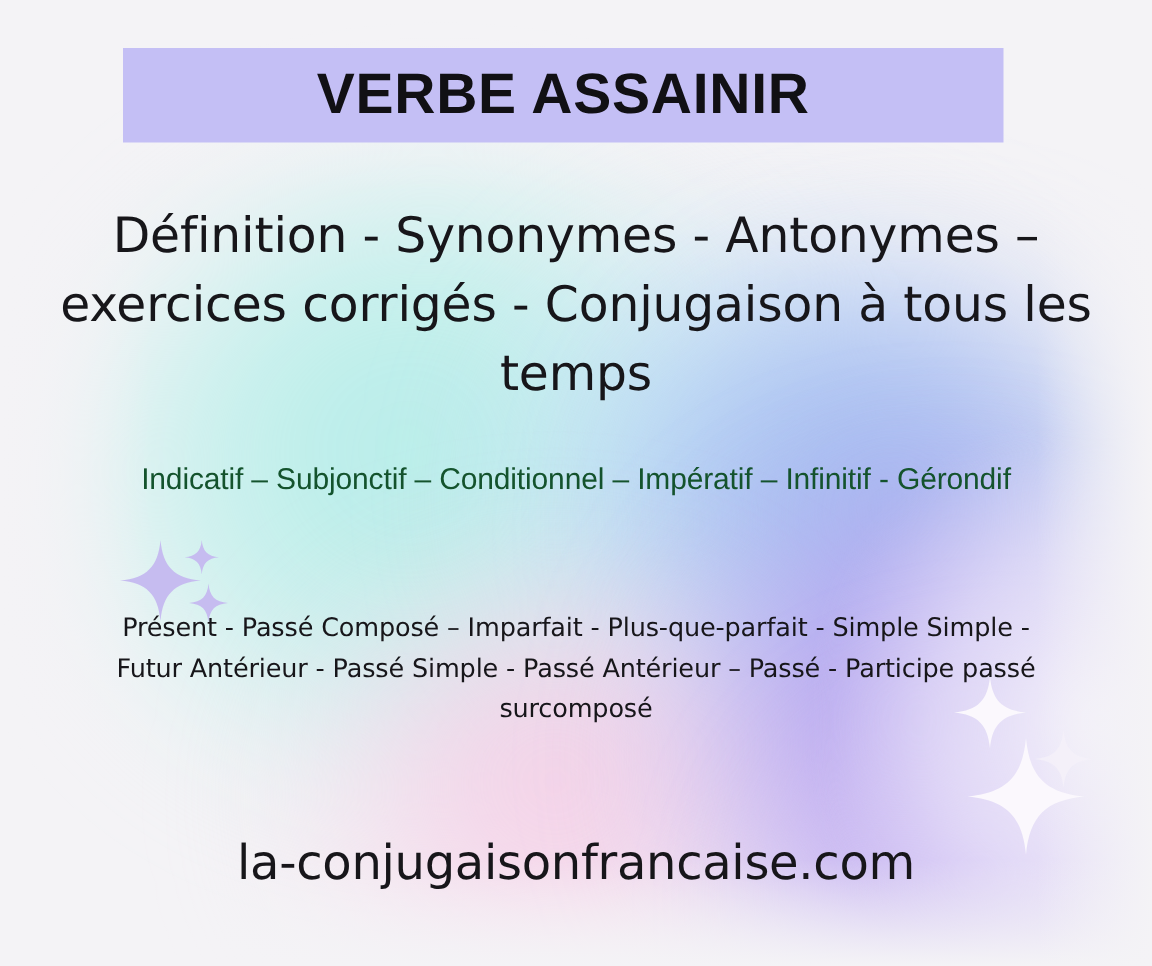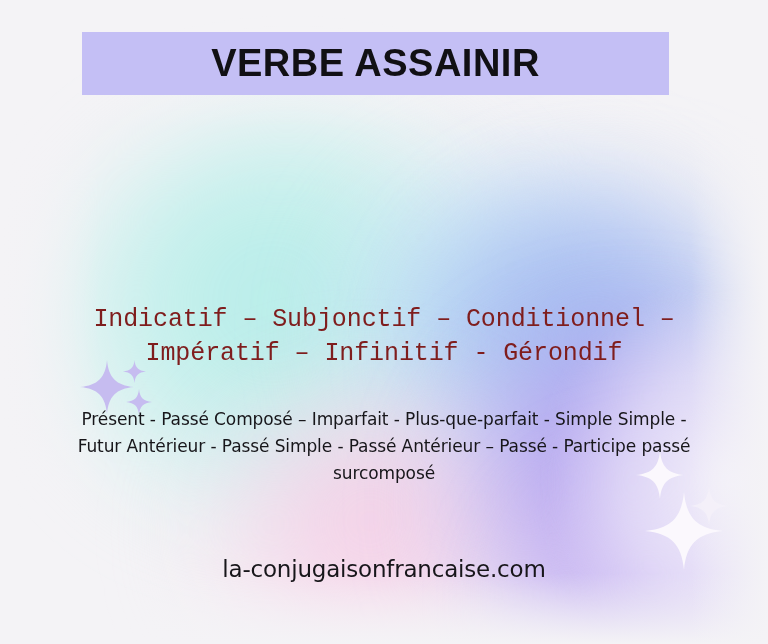--- a/index.html
+++ b/index.html
@@ -183,24 +183,24 @@
     color: #17161a;
     letter-spacing: -0.1px;
   }
 
   .modes {
     position: absolute;
     left: 64px;
     top: 303px;
     width: 640px;
     text-align: center;
-    font-family: Liberation Mono, monospace;
-    font-size: 25px;
+    font-family: Liberation Sans, sans-serif;
+    font-size: 20px;
     line-height: 34px;
-    color: #7f1d1d;
+    color: #14532d;
     letter-spacing: -0.1px;
   }
 
   .tenses {
     position: absolute;
     left: 64px;
     top: 406px;
     width: 640px;
     text-align: center;
     font-family: "DejaVu Sans", sans-serif;
@@ -210,21 +210,21 @@
     letter-spacing: -0.1px;
   }
 
   .site-url {
     position: absolute;
     left: 64px;
     top: 556px;
     width: 640px;
     text-align: center;
     font-family: "DejaVu Sans", sans-serif;
-    font-size: 23px;
+    font-size: 32px;
     color: #17161a;
     letter-spacing: -0.2px;
   }
 </style>
 </head>
 <body>
 
 <div id="poster">
 
   <div class="bg-layer">
@@ -268,20 +268,21 @@
     <svg viewBox="0 0 100 100">
         <path d="M50 0 C53 33 67 47 100 50 C67 53 53 67 50 100 C47 67 33 53 0 50 C33 47 47 33 50 0 Z" fill="#f6f2fa"></path>
       </svg>
   </div>
 
   <div class="banner">
     <div class="banner-title">VERBE ASSAINIR</div>
   </div>
 
   <div class="content">
+    <div class="headline">Définition - Synonymes - Antonymes – exercices corrigés - Conjugaison à tous les temps</div>
 
     <div class="modes">Indicatif – Subjonctif – Conditionnel – Impératif – Infinitif - Gérondif</div>
 
     <div class="tenses">Présent - Passé Composé – Imparfait - Plus-que-parfait - Simple Simple - Futur Antérieur - Passé Simple - Passé Antérieur – Passé - Participe passé surcomposé</div>
 
     <div class="site-url">la-conjugaisonfrancaise.com</div>
   </div>
 
 </div>
 

